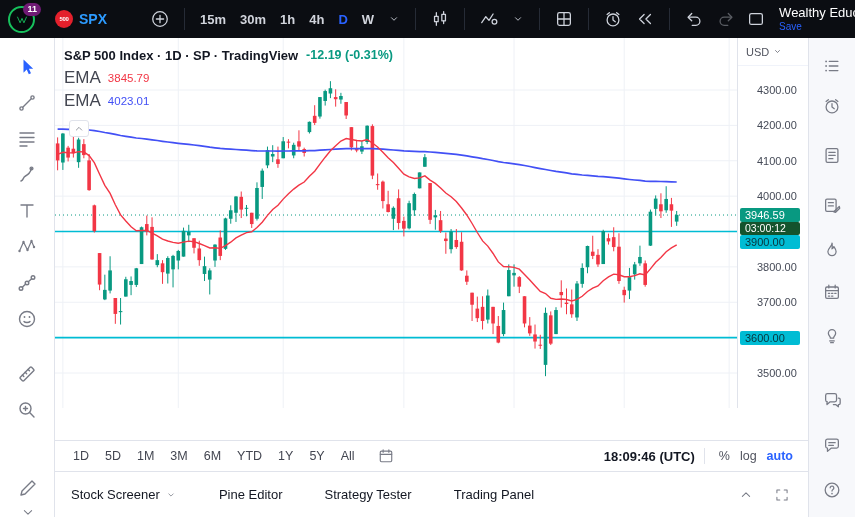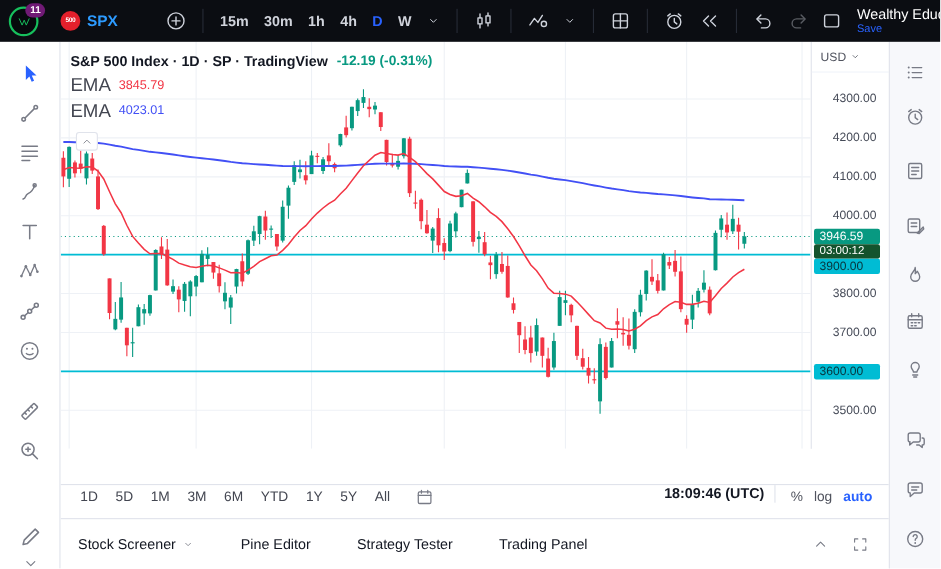--- a/index.html
+++ b/index.html
@@ -70,21 +70,21 @@
 
   
   .time-axis{position:absolute;left:55px;top:408px;width:753px;height:32px;background:#fff;
              border-top:1px solid #e0e3eb;z-index:4;box-sizing:border-box;}
   .month-label{position:absolute;top:8px;width:26px;text-align:center;font-size:11px;color:#5a5f6a;}
   .axis-gear{position:absolute;left:707px;top:4px;width:24px;height:24px;color:#787b86;background:none;border:none;
              display:flex;align-items:center;justify-content:center;padding:0;cursor:pointer;}
 
   
   .bottom-toolbar{position:absolute;left:55px;top:440px;width:753px;height:31px;background:#fff;
-                  border-top:1px solid #e0e3eb;display:flex;align-items:flex-start;padding:0 10px;box-sizing:border-box;z-index:6;}
+                  border-top:1px solid #e0e3eb;display:flex;align-items:center;padding:0 10px;box-sizing:border-box;z-index:6;}
   .range{font-size:12.5px;color:#434651;padding:3px 8px;border-radius:3px;cursor:pointer;}
   .goto-date{margin-left:12px;color:#787b86;background:none;border:none;display:flex;align-items:center;padding:2px;cursor:pointer;}
   .clock{margin-left:auto;font-size:13px;font-weight:700;color:#131722;cursor:pointer;}
   .vline{width:1px;height:16px;background:#e0e3eb;margin:0 9px;}
   .scale-btn{font-size:12.5px;color:#50535e;padding:3px 5px;background:none;border:none;cursor:pointer;}
   .scale-btn.auto{color:#2962ff;font-weight:600;}
 
   
   .bottom-panel{position:absolute;left:55px;top:471px;width:753px;height:46px;background:#fff;
                 border-top:1px solid #e0e3eb;display:flex;align-items:center;gap:42px;padding-left:16px;box-sizing:border-box;z-index:6;}

